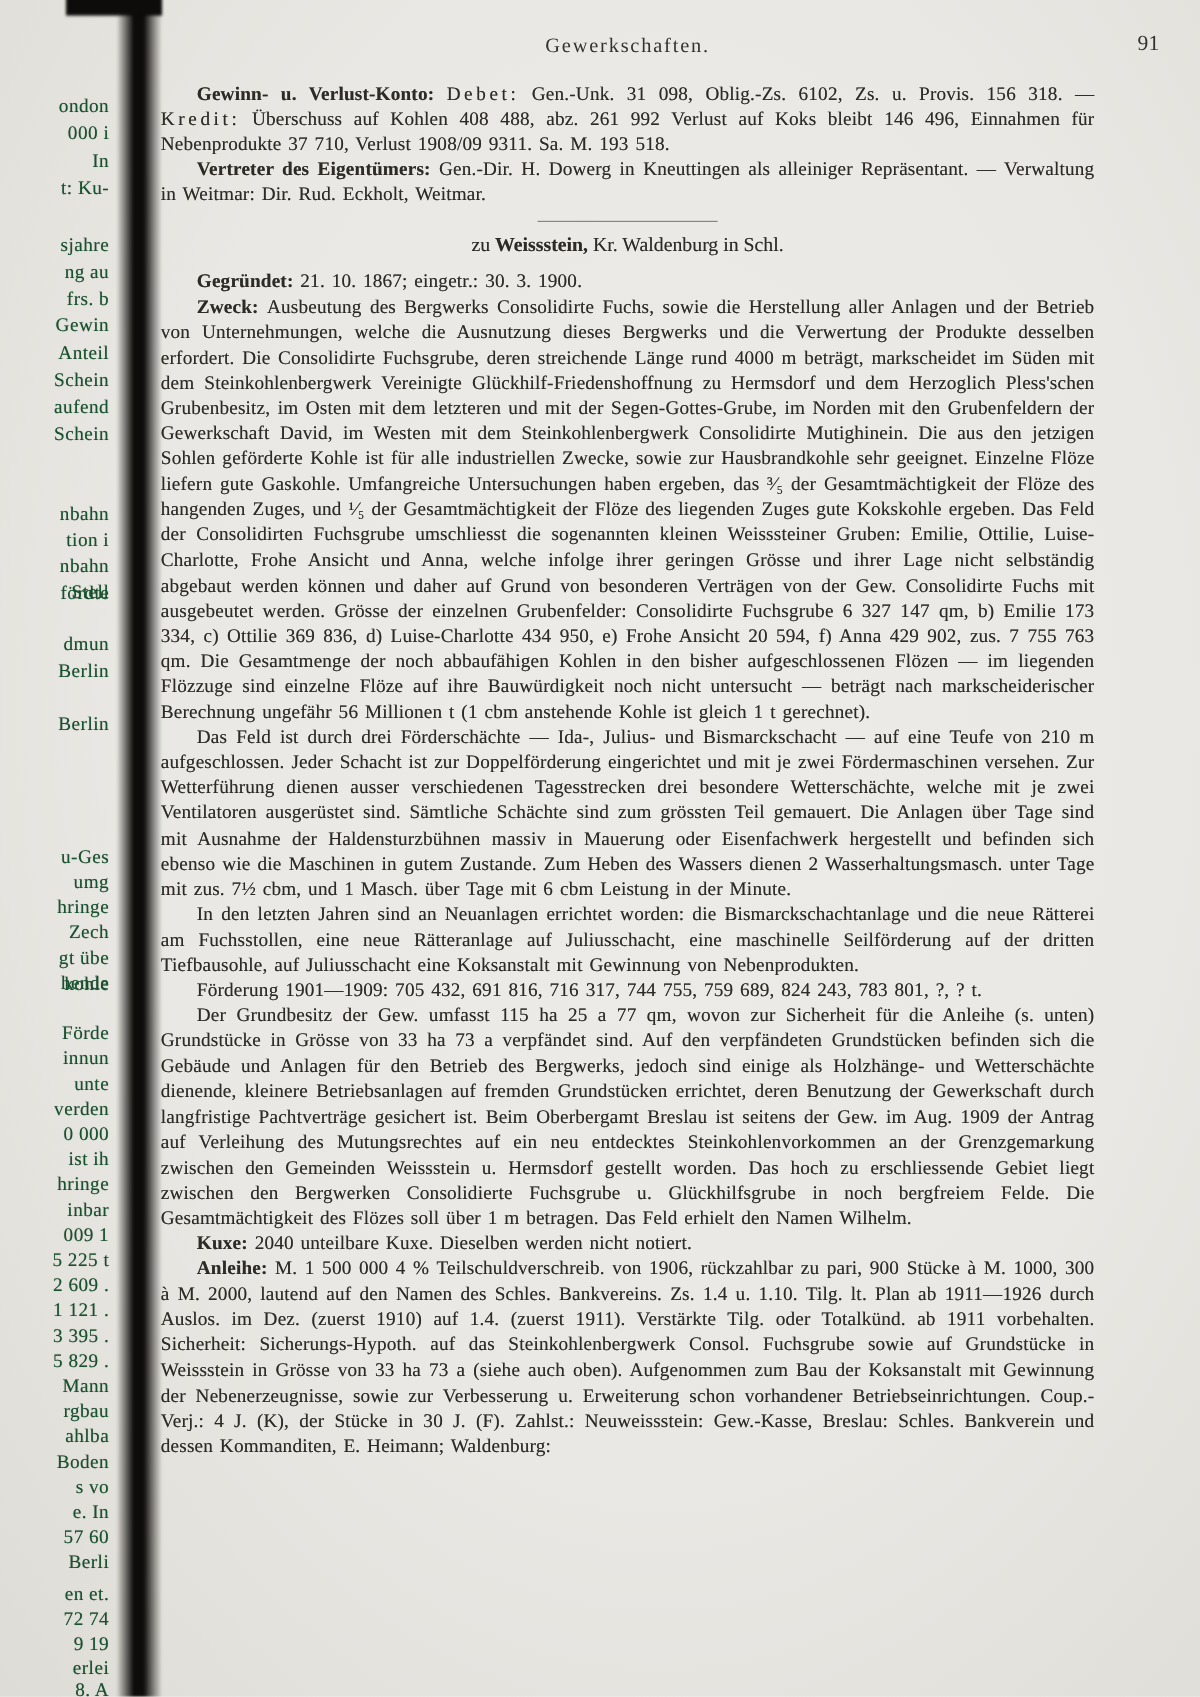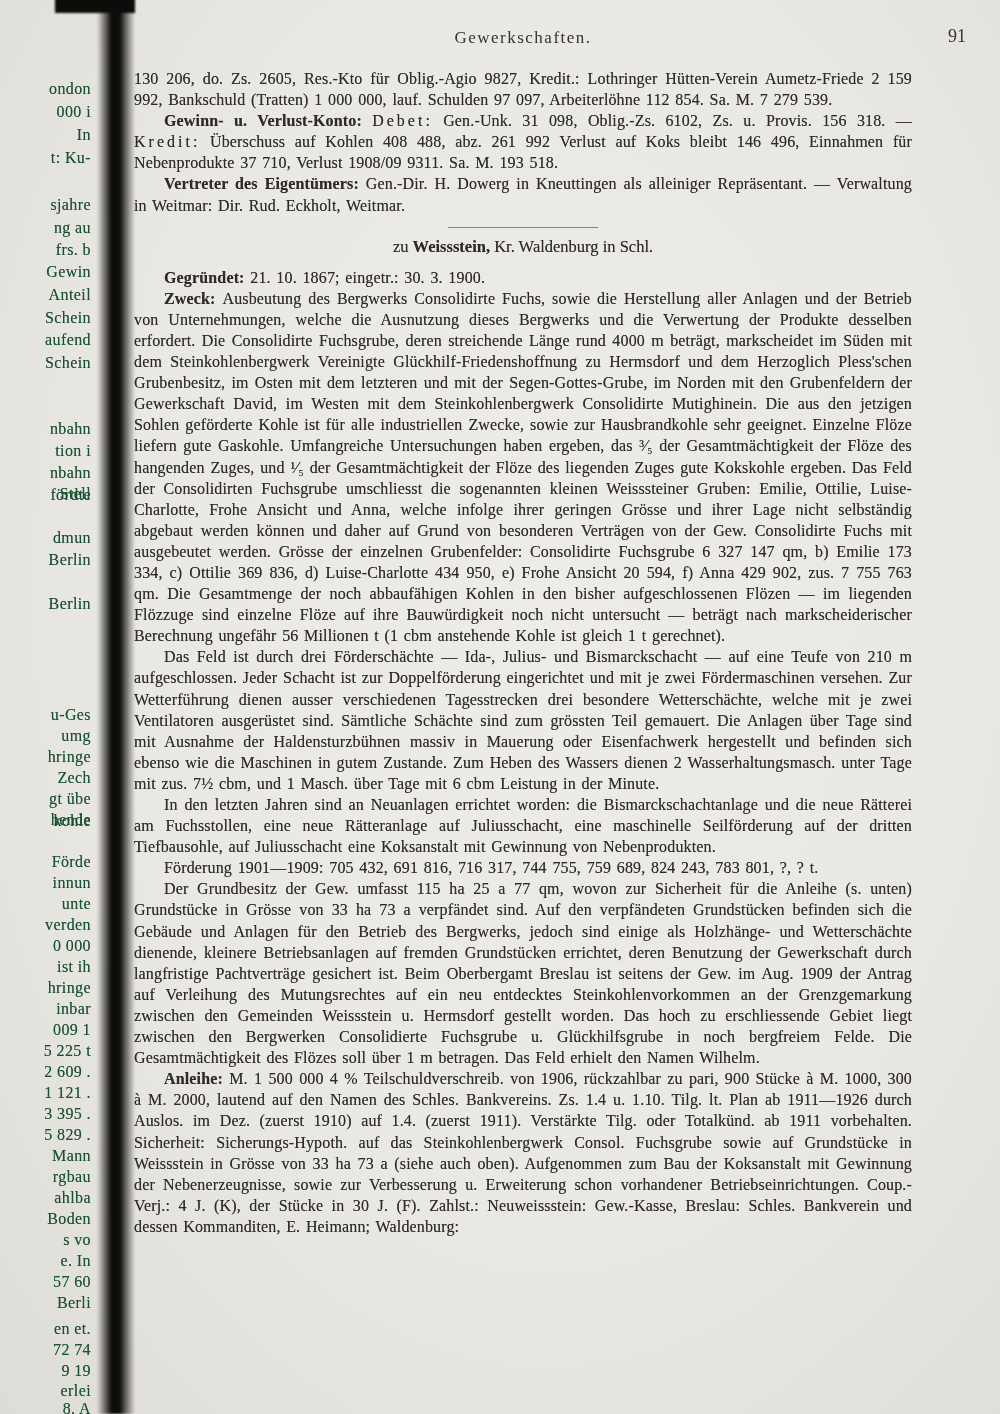--- a/index.html
+++ b/index.html
@@ -119,31 +119,31 @@
       <div class="fragment" style="top: 1382px;">erlei</div>
       <div class="fragment" style="top: 1400px;">8. A</div>
     </div>
   <div class="gutter"></div>
   <div class="corner-mark"></div>
   <div class="pagenum">91</div>
 
   <div class="main">
     <div class="running-head">Gewerkschaften.</div>
     <div id="top-paras">
-        <p class="para"><span>130 206, do. Zs. 2605, Res.-Kto für Oblig.-Agio 9827, Kredit.: Lothringer Hütten-Verein Aumetz-Friede 2 159 992, Bankschuld (Tratten) 1 000 000, lauf. Schulden 97 097, Arbeiterlöhne 112 854.  Sa. M. 7 279 539.</span></p>
         <p class="para indent"><span class="bold">Gewinn- u. Verlust-Konto: </span><span class="spaced">Debet:</span><span> Gen.-Unk. 31 098, Oblig.-Zs. 6102, Zs. u. Provis. 156 318. — </span><span class="spaced">Kredit:</span><span> Überschuss auf Kohlen 408 488, abz. 261 992 Verlust auf Koks bleibt 146 496, Einnahmen für Nebenprodukte 37 710, Verlust 1908/09 9311.  Sa. M. 193 518.</span></p>
         <p class="para indent"><span class="bold">Vertreter des Eigentümers: </span><span>Gen.-Dir. H. Dowerg in Kneuttingen als alleiniger Repräsentant. — Verwaltung in Weitmar: Dir. Rud. Eckholt, Weitmar.</span></p>
       </div>
     <div class="divider"></div>
     <div class="entry-subtitle">
       <span>zu </span><span class="place">Weissstein,</span><span> Kr. Waldenburg in Schl.</span>
     </div>
     <div id="entry-paras">
         <p class="para indent"><span class="bold">Gegründet: </span><span>21. 10. 1867; eingetr.: 30. 3. 1900.</span></p>
         <p class="para indent"><span class="bold">Zweck: </span><span>Ausbeutung des Bergwerks Consolidirte Fuchs, sowie die Herstellung aller Anlagen und der Betrieb von Unternehmungen, welche die Ausnutzung dieses Bergwerks und die Verwertung der Produkte desselben erfordert.  Die Consolidirte Fuchsgrube, deren streichende Länge rund 4000 m beträgt, markscheidet im Süden mit dem Steinkohlenbergwerk Vereinigte Glückhilf-Friedenshoffnung zu Hermsdorf und dem Herzoglich Pless'schen Grubenbesitz, im Osten mit dem letzteren und mit der Segen-Gottes-Grube, im Norden mit den Grubenfeldern der Gewerkschaft David, im Westen mit dem Steinkohlenbergwerk Consolidirte Mutighinein.  Die aus den jetzigen Sohlen geförderte Kohle ist für alle industriellen Zwecke, sowie zur Hausbrandkohle sehr geeignet.  Einzelne Flöze liefern gute Gaskohle.  Umfangreiche Untersuchungen haben ergeben, das ³⁄₅ der Gesamtmächtigkeit der Flöze des hangenden Zuges, und ¹⁄₅ der Gesamtmächtigkeit der Flöze des liegenden Zuges gute Kokskohle ergeben.  Das Feld der Consolidirten Fuchsgrube umschliesst die sogenannten kleinen Weisssteiner Gruben: Emilie, Ottilie, Luise-Charlotte, Frohe Ansicht und Anna, welche infolge ihrer geringen Grösse und ihrer Lage nicht selbständig abgebaut werden können und daher auf Grund von besonderen Verträgen von der Gew. Consolidirte Fuchs mit ausgebeutet werden.  Grösse der einzelnen Grubenfelder: Consolidirte Fuchsgrube 6 327 147 qm, b) Emilie 173 334, c) Ottilie 369 836, d) Luise-Charlotte 434 950, e) Frohe Ansicht 20 594, f) Anna 429 902, zus. 7 755 763 qm.  Die Gesamtmenge der noch abbaufähigen Kohlen in den bisher aufgeschlossenen Flözen — im liegenden Flözzuge sind einzelne Flöze auf ihre Bauwürdigkeit noch nicht untersucht — beträgt nach markscheiderischer Berechnung ungefähr 56 Millionen t (1 cbm anstehende Kohle ist gleich 1 t gerechnet).</span></p>
         <p class="para indent"><span>Das Feld ist durch drei Förderschächte — Ida-, Julius- und Bismarckschacht — auf eine Teufe von 210 m aufgeschlossen.  Jeder Schacht ist zur Doppelförderung eingerichtet und mit je zwei Fördermaschinen versehen.  Zur Wetterführung dienen ausser verschiedenen Tagesstrecken drei besondere Wetterschächte, welche mit je zwei Ventilatoren ausgerüstet sind.  Sämtliche Schächte sind zum grössten Teil gemauert.  Die Anlagen über Tage sind mit Ausnahme der Haldensturzbühnen massiv in Mauerung oder Eisenfachwerk hergestellt und befinden sich ebenso wie die Maschinen in gutem Zustande.  Zum Heben des Wassers dienen 2 Wasserhaltungsmasch. unter Tage mit zus. 7½ cbm, und 1 Masch. über Tage mit 6 cbm Leistung in der Minute.</span></p>
         <p class="para indent"><span>In den letzten Jahren sind an Neuanlagen errichtet worden: die Bismarckschachtanlage und die neue Rätterei am Fuchsstollen, eine neue Rätteranlage auf Juliusschacht, eine maschinelle Seilförderung auf der dritten Tiefbausohle, auf Juliusschacht eine Koksanstalt mit Gewinnung von Nebenprodukten.</span></p>
         <p class="para indent"><span>Förderung 1901—1909: 705 432, 691 816, 716 317, 744 755, 759 689, 824 243, 783 801, ?, ? t.</span></p>
         <p class="para indent"><span>Der Grundbesitz der Gew. umfasst 115 ha 25 a 77 qm, wovon zur Sicherheit für die Anleihe (s. unten) Grundstücke in Grösse von 33 ha 73 a verpfändet sind.  Auf den verpfändeten Grundstücken befinden sich die Gebäude und Anlagen für den Betrieb des Bergwerks, jedoch sind einige als Holzhänge- und Wetterschächte dienende, kleinere Betriebsanlagen auf fremden Grundstücken errichtet, deren Benutzung der Gewerkschaft durch langfristige Pachtverträge gesichert ist.  Beim Oberbergamt Breslau ist seitens der Gew. im Aug. 1909 der Antrag auf Verleihung des Mutungsrechtes auf ein neu entdecktes Steinkohlenvorkommen an der Grenzgemarkung zwischen den Gemeinden Weissstein u. Hermsdorf gestellt worden.  Das hoch zu erschliessende Gebiet liegt zwischen den Bergwerken Consolidierte Fuchsgrube u. Glückhilfsgrube in noch bergfreiem Felde.  Die Gesamtmächtigkeit des Flözes soll über 1 m betragen.  Das Feld erhielt den Namen Wilhelm.</span></p>
+        <p class="para indent"><span class="bold">Kuxe: </span><span>2040 unteilbare Kuxe.  Dieselben werden nicht notiert.</span></p>
         <p class="para indent"><span class="bold">Anleihe: </span><span>M. 1 500 000 4 % Teilschuldverschreib. von 1906, rückzahlbar zu pari, 900 Stücke à M. 1000, 300 à M. 2000, lautend auf den Namen des Schles. Bankvereins.  Zs. 1.4 u. 1.10.  Tilg. lt. Plan ab 1911—1926 durch Auslos. im Dez. (zuerst 1910) auf 1.4. (zuerst 1911).  Verstärkte Tilg. oder Totalkünd. ab 1911 vorbehalten.  Sicherheit: Sicherungs-Hypoth. auf das Steinkohlenbergwerk Consol. Fuchsgrube sowie auf Grundstücke in Weissstein in Grösse von 33 ha 73 a (siehe auch oben).  Aufgenommen zum Bau der Koksanstalt mit Gewinnung der Nebenerzeugnisse, sowie zur Verbesserung u. Erweiterung schon vorhandener Betriebseinrichtungen.  Coup.-Verj.: 4 J. (K), der Stücke in 30 J. (F).  Zahlst.: Neuweissstein: Gew.-Kasse, Breslau: Schles. Bankverein und dessen Kommanditen, E. Heimann; Waldenburg:</span></p>
       </div>
   </div>
 </div>
 
 </body></html>

